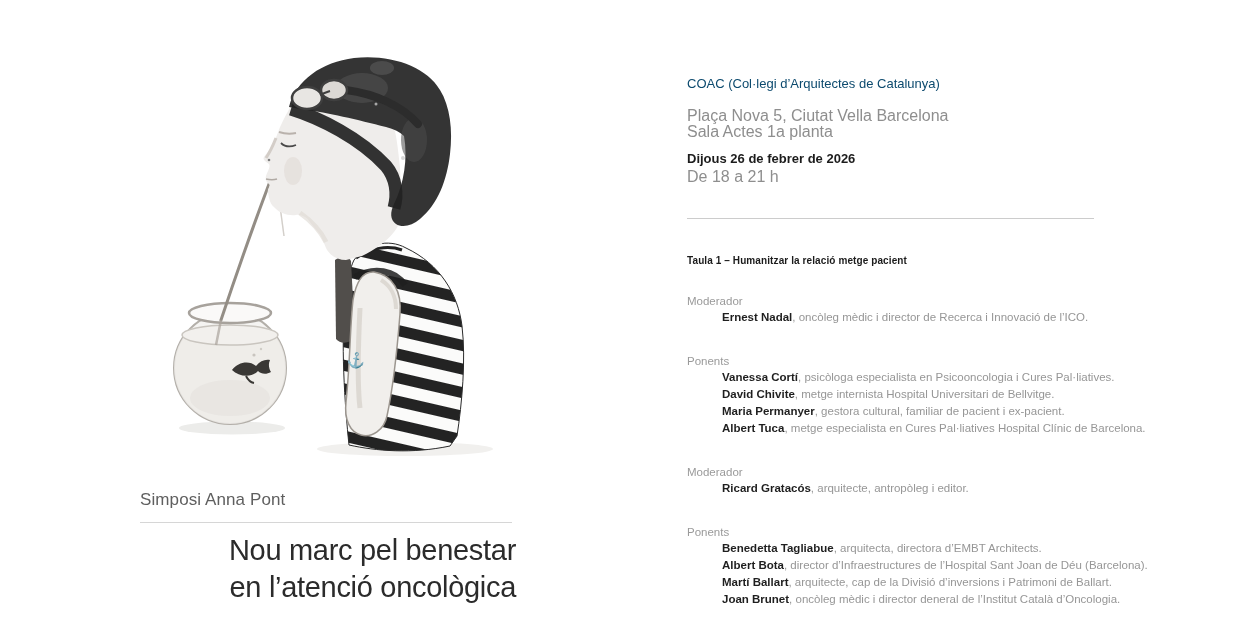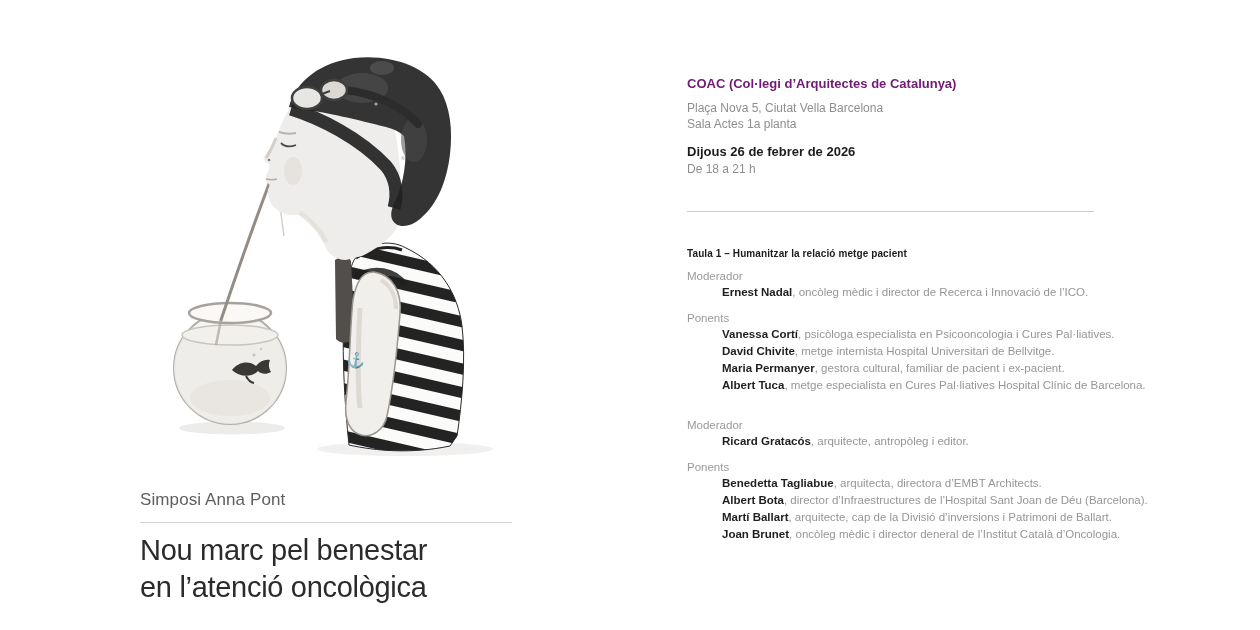--- a/index.html
+++ b/index.html
@@ -6,30 +6,30 @@
   html,body { width:1260px; height:630px; background:#ffffff; overflow:hidden;
               font-family:"Liberation Sans", sans-serif; -webkit-font-smoothing:antialiased; }
   .canvas { position:relative; width:1260px; height:630px; background:#fff; }
 
   
   .illustration { position:absolute; left:150px; top:8px; width:420px; height:450px; }
   .left-text { position:absolute; left:140px; top:462px; width:376px; }
   .eyebrow { font-size:17px; color:#5f5f5f; letter-spacing:.1px;margin-top:28px; }
   .left-rule { border:none; border-top:1px solid #d6d6d6; margin-top:12px; width:372px; }
   .poster-title { margin-top:9px; font-size:29px; line-height:37px; color:#2b2b2b;
-                  letter-spacing:-.3px; font-weight:400; }
+                  letter-spacing:-.3px; font-weight:400;text-align:right; }
 
   
   .right-col { position:absolute; left:687px; top:76px; width:407px; }
-  .venue-name { font-size:13px; font-weight:700; color:#701a75; margin-bottom:10px; }
-  .muted-line { font-size:12px; line-height:15.5px; color:#8e8e8e; }
+  .venue-name { font-size:13px; font-weight:400; color:#0c4a6e; margin-bottom:17px; }
+  .muted-line { font-size:16px; line-height:15.5px; color:#8e8e8e; }
   .date-line { margin-top:12px; font-size:13px; font-weight:700; color:#1c1c1c; margin-bottom:3px; }
   .right-rule { border:none; border-top:1px solid #cccccc; margin-top:33px; margin-bottom:36px; width:407px; }
   .session-title { font-size:10px; font-weight:700; color:#1b1b1b; letter-spacing:.1px; }
-  .role-label { margin-top:10px; font-size:11.5px; color:#9a9a9a; line-height:15px; }
+  .role-label { margin-top:28px; font-size:11.5px; color:#9a9a9a; line-height:15px; }
   .person-line { font-size:11.5px; line-height:17px; color:#969696; white-space:nowrap;padding-left:35px; }
   .person-line .nm { font-weight:700; color:#1f1f1f; }
   .session + .session { margin-top:24px; }
   .speakers { margin-top:0; }
 </style>
 </head>
 <body>
 
 <div class="canvas">
 

